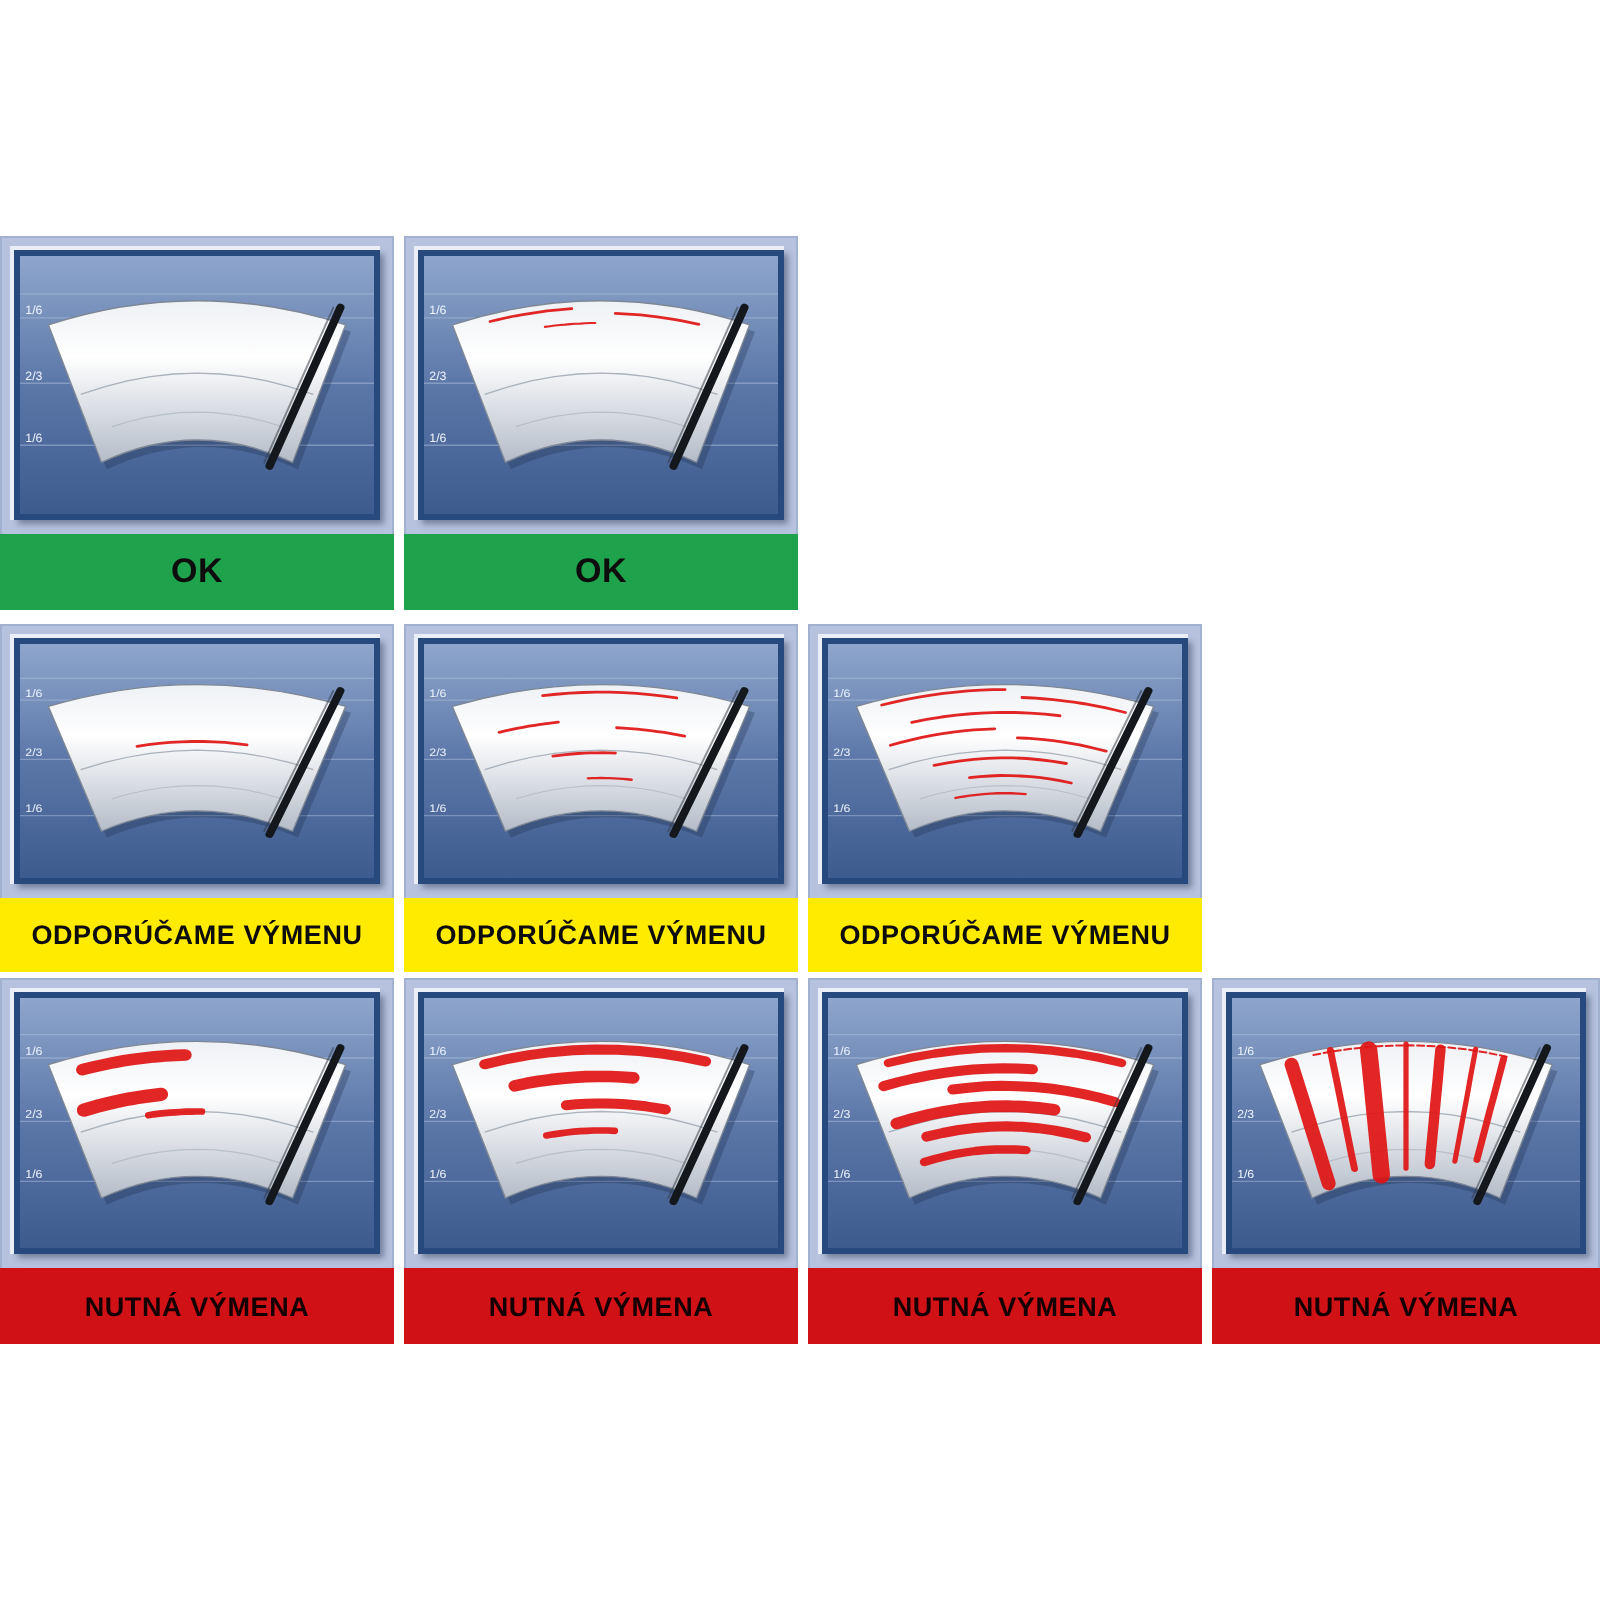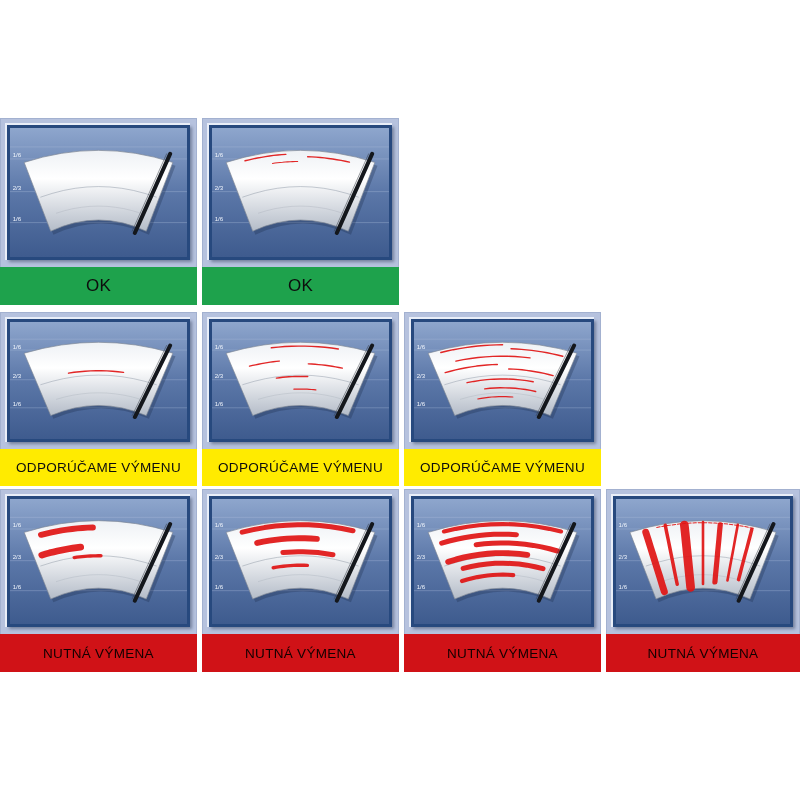--- a/index.html
+++ b/index.html
@@ -17,21 +17,21 @@
     position:absolute;left:7px;right:7px;top:7px;
     border:3px solid #27497e;
     box-shadow:-1px -1px 0 1px #e9eef8, 2px 2px 3px rgba(35,48,78,.45);
     background:#47659a;
     overflow:hidden;
   }
   .frame svg{display:block;width:100%;height:100%;}
   .banner{
     position:absolute;left:0;right:0;bottom:0;
     display:flex;align-items:center;justify-content:center;
-    font-weight:normal;letter-spacing:.3px;
+    font-weight:bold;letter-spacing:.3px;
     text-align:center;
   }
 </style>
 </head>
 <body>
 
 <div class="board">
     <div class="cell" style="left: 0px; top: 118px; width: 197px; height: 187px; background: rgb(182, 194, 222);">
       <div class="frame" style="bottom: 45px;">
         <svg viewBox="0 0 200 150" preserveAspectRatio="none">

